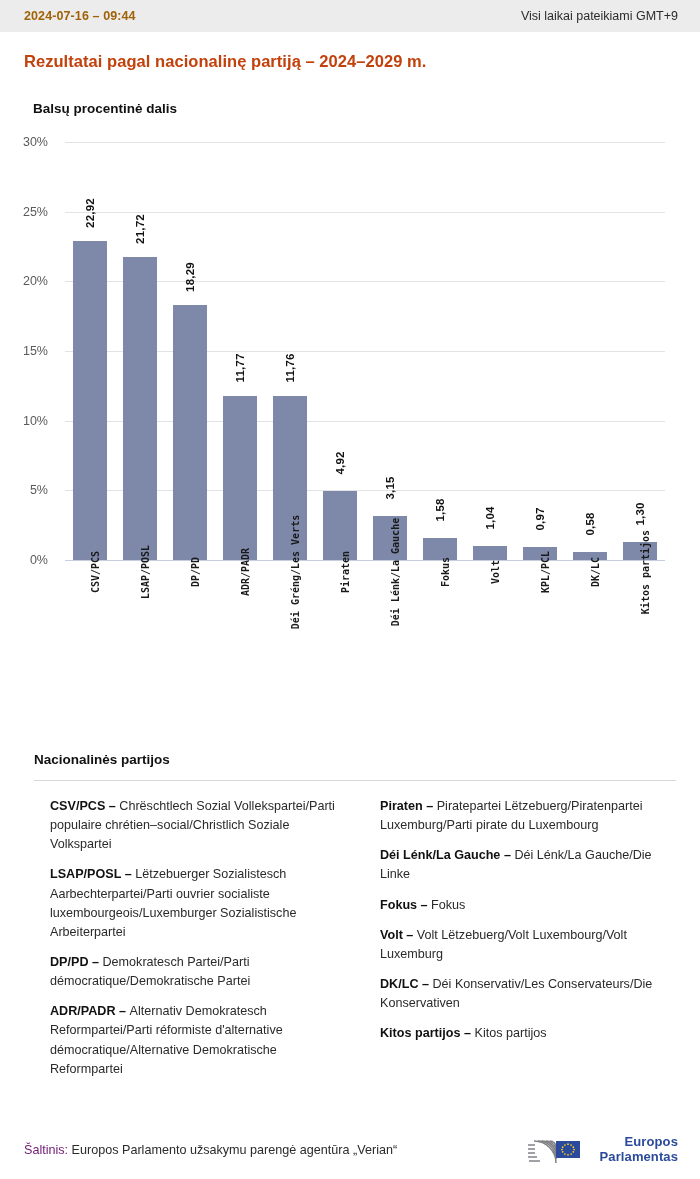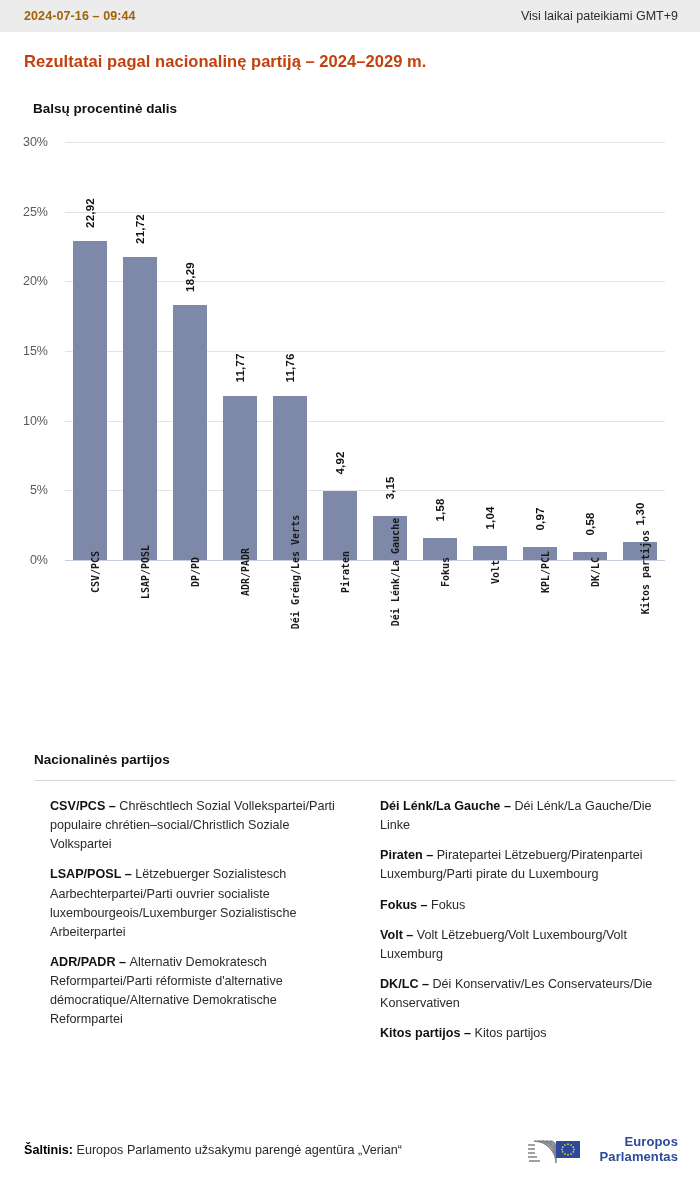--- a/index.html
+++ b/index.html
@@ -124,21 +124,21 @@
   .footer {
     position: absolute;
     left: 0; bottom: 0;
     width: 700px; height: 59px;
     display: flex;
     align-items: center;
     justify-content: space-between;
     padding: 0 22px 0 24px;
   }
   .source { font-size: 12.6px; color: #2a2a2a; }
-  .source b { font-weight: bold; color: #000000; }
+  .source b { font-weight: normal; color: #701a75; }
   .ep-logo { display: flex; align-items: center; gap: 12px; text-align: right; }
   .ep-logo-text {
     font-size: 13px; font-weight: bold; color: #2b4a9b;
     line-height: 1.12; letter-spacing: .1px;
   }
 </style>
 </head>
 <body>
 
 <div class="topbar">
@@ -263,25 +263,26 @@
     </div>
 </div>
 
 <div class="legend-wrap">
   <div class="legend-title">Nacionalinės partijos</div>
   <div class="legend-rule"></div>
   <div class="legend-cols">
     <div class="legend-col" id="legend-left">
         <div class="legend-item"><b>CSV/PCS – </b><span>Chrëschtlech Sozial Vollekspartei/Parti populaire chrétien–social/Christlich Soziale Volkspartei</span></div>
         <div class="legend-item"><b>LSAP/POSL – </b><span>Lëtzebuerger Sozialistesch Aarbechterpartei/Parti ouvrier socialiste luxembourgeois/Luxemburger Sozialistische Arbeiterpartei</span></div>
+        <div class="legend-item"><b>DP/PD – </b><span>Demokratesch Partei/Parti démocratique/Demokratische Partei</span></div>
         <div class="legend-item"><b>ADR/PADR – </b><span>Alternativ Demokratesch Reformpartei/Parti réformiste d'alternative démocratique/Alternative Demokratische Reformpartei</span></div>
       </div>
     <div class="legend-col" id="legend-right">
+        <div class="legend-item"><b>Piraten – </b><span>Piratepartei Lëtzebuerg/Piratenpartei Luxemburg/Parti pirate du Luxembourg</span></div>
         <div class="legend-item"><b>Déi Lénk/La Gauche – </b><span>Déi Lénk/La Gauche/Die Linke</span></div>
-        <div class="legend-item"><b>Piraten – </b><span>Piratepartei Lëtzebuerg/Piratenpartei Luxemburg/Parti pirate du Luxembourg</span></div>
         <div class="legend-item"><b>Fokus – </b><span>Fokus</span></div>
         <div class="legend-item"><b>Volt – </b><span>Volt Lëtzebuerg/Volt Luxembourg/Volt Luxemburg</span></div>
         <div class="legend-item"><b>DK/LC – </b><span>Déi Konservativ/Les Conservateurs/Die Konservativen</span></div>
         <div class="legend-item"><b>Kitos partijos – </b><span>Kitos partijos</span></div>
       </div>
   </div>
 </div>
 
 <div class="footer">
   <div class="source">

